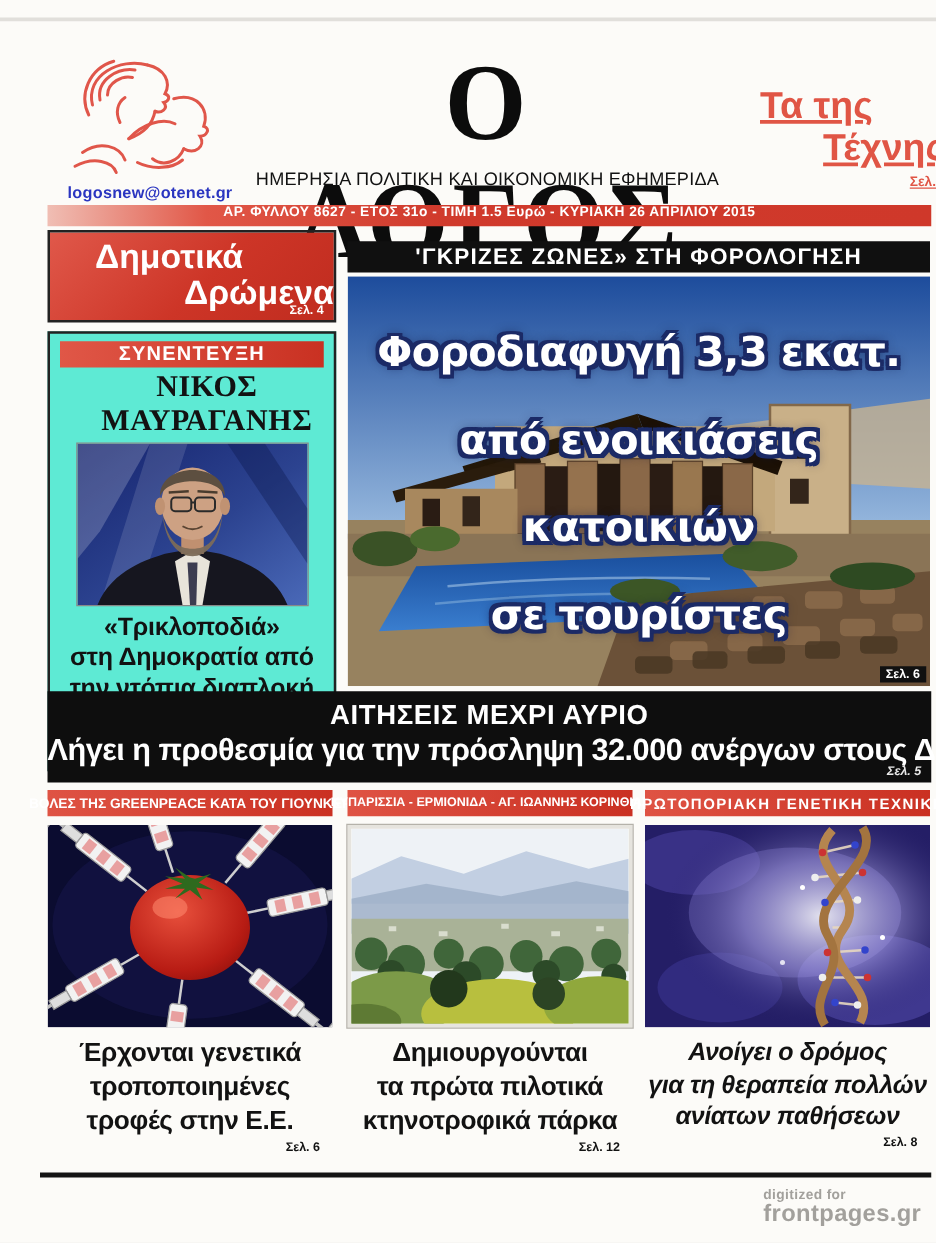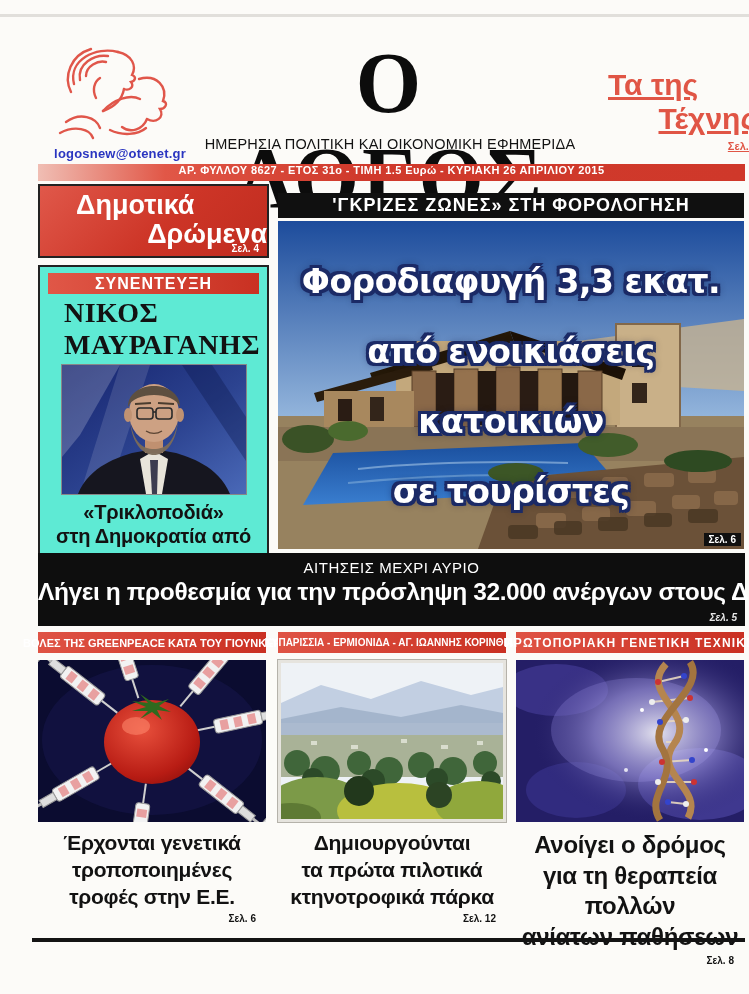--- a/index.html
+++ b/index.html
@@ -44,21 +44,21 @@
     color:#fff;}
   .dem1{font-weight:bold;font-size:27px;padding:4px 0 0 36px;}
   .dem2{font-weight:bold;font-size:27px;text-align:right;margin-top:-2px;}
   .demp{position:absolute;right:8px;bottom:2px;font-size:10px;font-weight:bold;}
 
   .box-interview{position:absolute;left:38px;top:265px;width:231px;height:352px;
     border:2px solid #222;background:#5eead4;}
   .int-kicker{margin:6px 8px 0 8px;height:21px;background:linear-gradient(90deg,#e05747,#c93122);
     display:flex;align-items:center;justify-content:center;color:#fff;font-weight:bold;
     font-size:16px;letter-spacing:1px;}
-  .int-name{text-align:left;font-family:var(--serif);font-weight:bold;font-size:28px;
+  .int-name{text-align:center;font-family:var(--serif);font-weight:bold;font-size:24px;
     letter-spacing:.5px;margin-top:3px;padding-left:24px;}
   .int-photo{margin:3px auto 0 auto;width:186px;height:131px;border:1px solid #888;}
   .int-photo svg{display:block;}
   .int-headline{text-align:center;font-weight:bold;font-size:20px;line-height:1.22;
     margin-top:5px;white-space:pre-line;letter-spacing:-.2px;}
   .int-page{position:absolute;right:9px;bottom:3px;font-size:10px;font-weight:bold;}
 
   
   .lead{position:absolute;left:278px;top:193px;width:466px;height:356px;}
   .lead-kicker{height:25px;background:#101010;display:flex;align-items:center;justify-content:center;
@@ -68,37 +68,37 @@
     font-family:var(--wide);font-weight:bold;font-size:33px;line-height:2.12;color:#fff;
     white-space:pre-line;letter-spacing:-.5px;
     text-shadow:-3px -3px 0 #1b2a66,3px -3px 0 #1b2a66,-3px 3px 0 #1b2a66,3px 3px 0 #1b2a66,
       -3px 0 0 #1b2a66,3px 0 0 #1b2a66,0 -3px 0 #1b2a66,0 3px 0 #1b2a66,0 0 9px rgba(10,18,60,.85);}
   .lead-page{position:absolute;right:3px;bottom:3px;background:#101010;color:#fff;
     font-size:10px;font-weight:bold;padding:1px 5px;}
 
   
   .band{position:absolute;left:38px;top:553px;width:707px;height:73px;background:#0e0e0e;
     color:#fff;text-align:center;}
-  .band-kicker{font-weight:normal;font-size:15px;margin-top:6px;letter-spacing:.5px;}
+  .band-kicker{font-weight:bold;font-size:22px;margin-top:6px;letter-spacing:.5px;}
   .band-headline{font-weight:bold;font-size:24.5px;letter-spacing:-.4px;white-space:nowrap;margin-top:2px;}
   .band-page{position:absolute;right:8px;bottom:3px;font-size:10px;font-weight:bold;color:#e8e8e8;font-style:italic;}
 
   
   .story{position:absolute;top:632px;width:228px;height:300px;}
   .s1{left:38px;} .s2{left:278px;} .s3{left:516px;}
   .bk{height:21px;background:linear-gradient(90deg,#df5344,#ca3022);display:flex;align-items:center;
     justify-content:center;color:#fff;font-weight:bold;white-space:nowrap;}
   .s1 .bk{font-size:11px;}
   .s2 .bk{font-size:10px;}
   .s3 .bk{font-size:12px;letter-spacing:1.2px;}
   .sphoto{margin-top:7px;width:228px;height:162px;overflow:hidden;}
   .s2 .sphoto{border:3px solid #e6e4de;outline:1px solid #b5b2aa;width:228px;height:162px;}
   .sheadline{text-align:center;font-weight:bold;font-size:21px;line-height:1.28;margin-top:8px;
     white-space:pre-line;letter-spacing:-.3px;}
-  .s3 .sheadline{font-size:24px;}
+  .s3 .sheadline{font-size:20px;font-style:italic;}
   .spage{text-align:right;font-size:10px;font-weight:bold;padding-right:10px;margin-top:2px;}
 
   .bottom-rule{position:absolute;left:32px;top:938px;width:713px;height:4px;background:#141414;}
   .digitized{position:absolute;right:12px;top:950px;text-align:left;color:#a2a09c;
     font-family:var(--sans);}
   .dg1{font-size:11px;font-weight:bold;letter-spacing:.3px;}
   .dg2{font-size:19px;font-weight:bold;letter-spacing:.3px;margin-top:-1px;}
 
   svg{display:block;}
 </style>
@@ -396,13 +396,17 @@
       </svg>
     </div>
     <div class="sheadline">Ανοίγει ο δρόμος
 για τη θεραπεία πολλών
 ανίατων παθήσεων</div>
     <div class="spage">Σελ. 8</div>
   </div>
 
   <div class="bottom-rule"></div>
 
+  <div class="digitized">
+    <div class="dg1">digitized for</div>
+    <div class="dg2">frontpages.gr</div>
+  </div>
 </div>
 
 </body></html>

